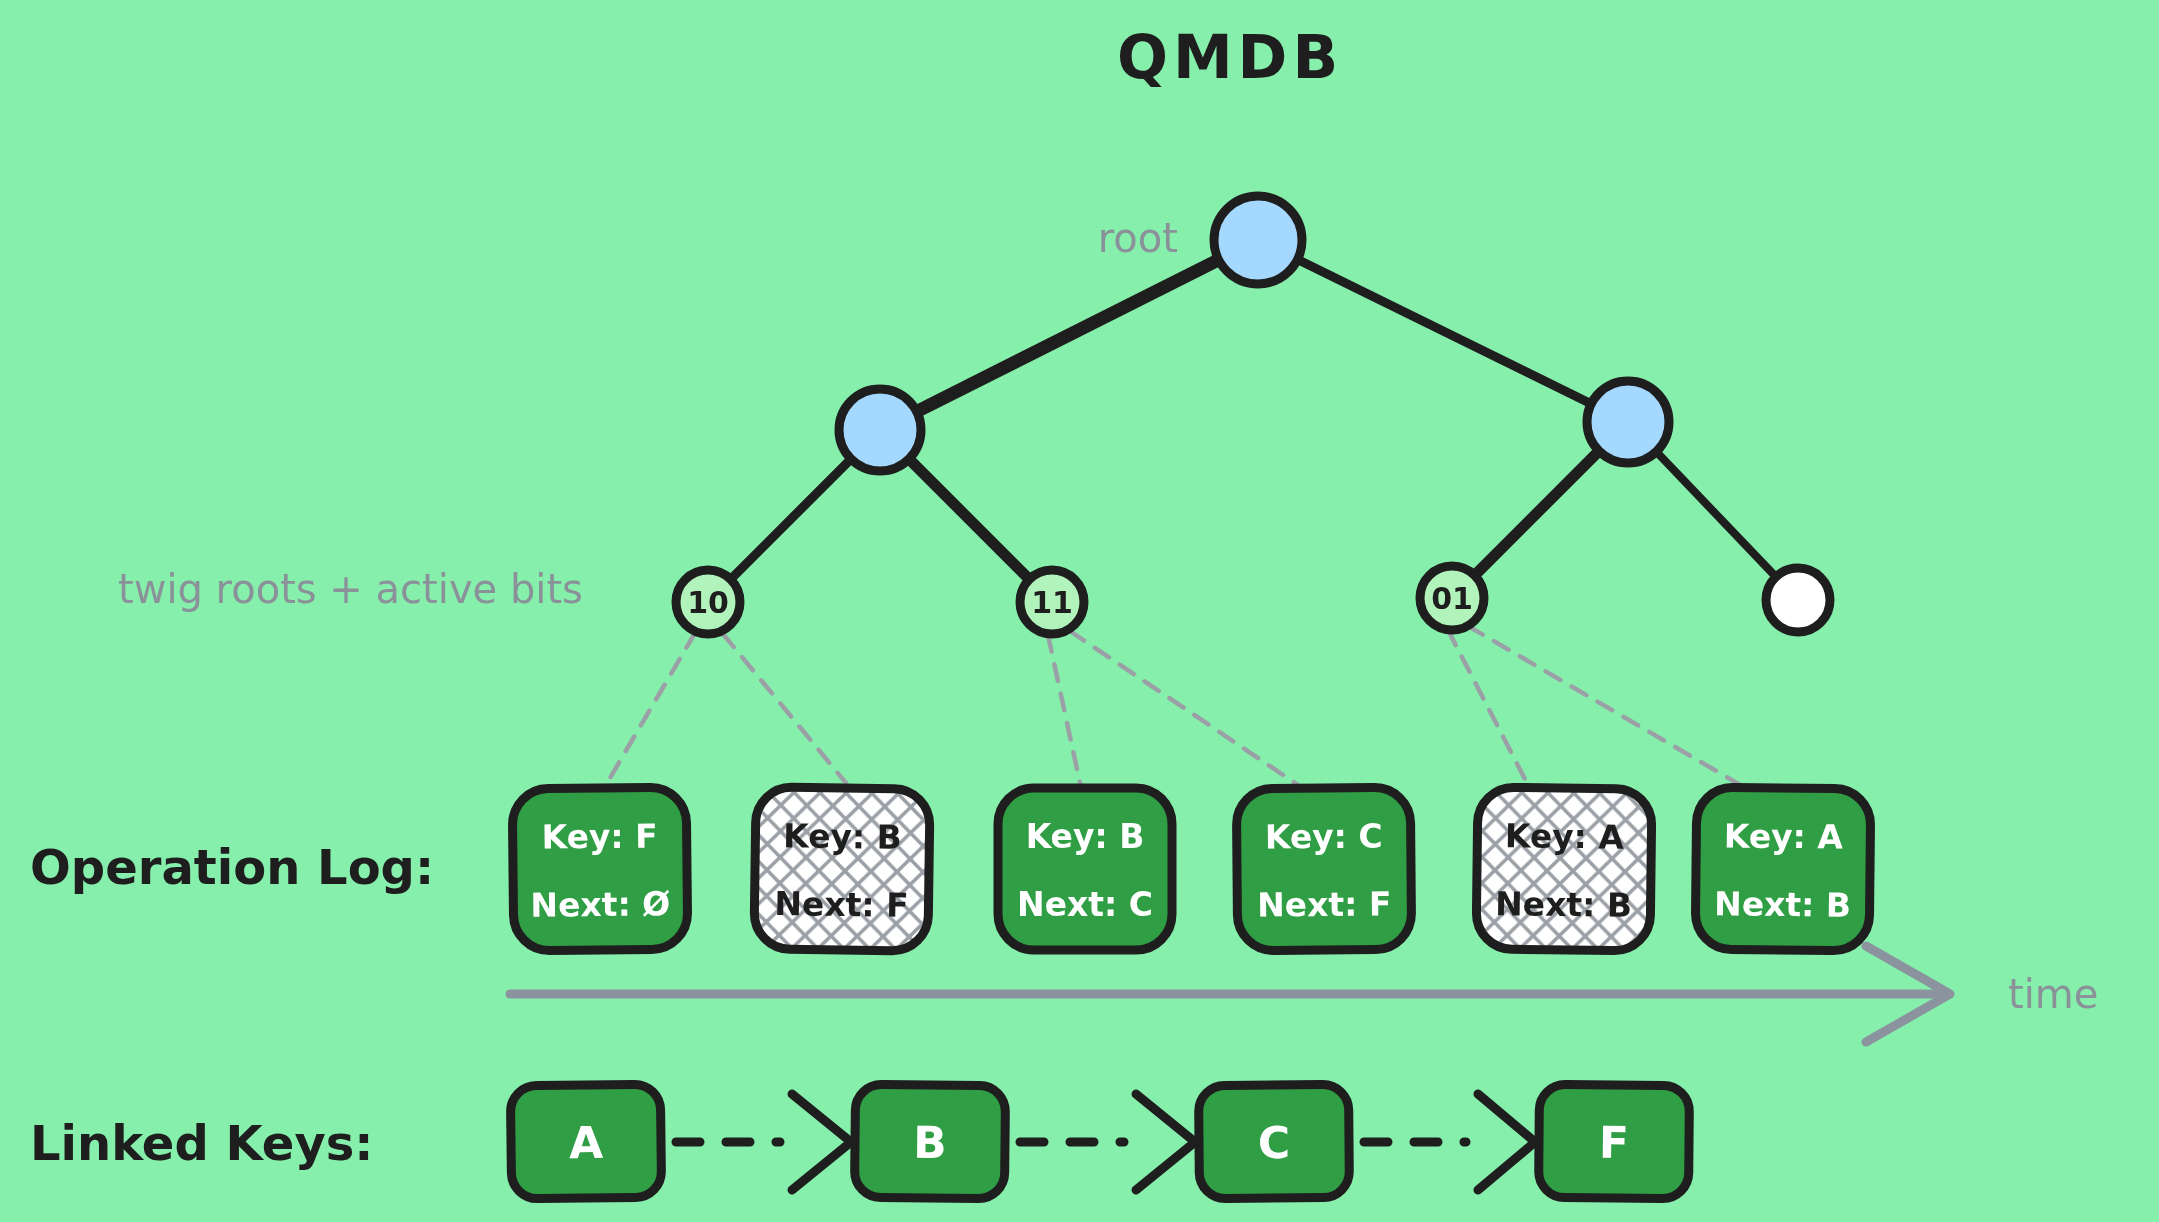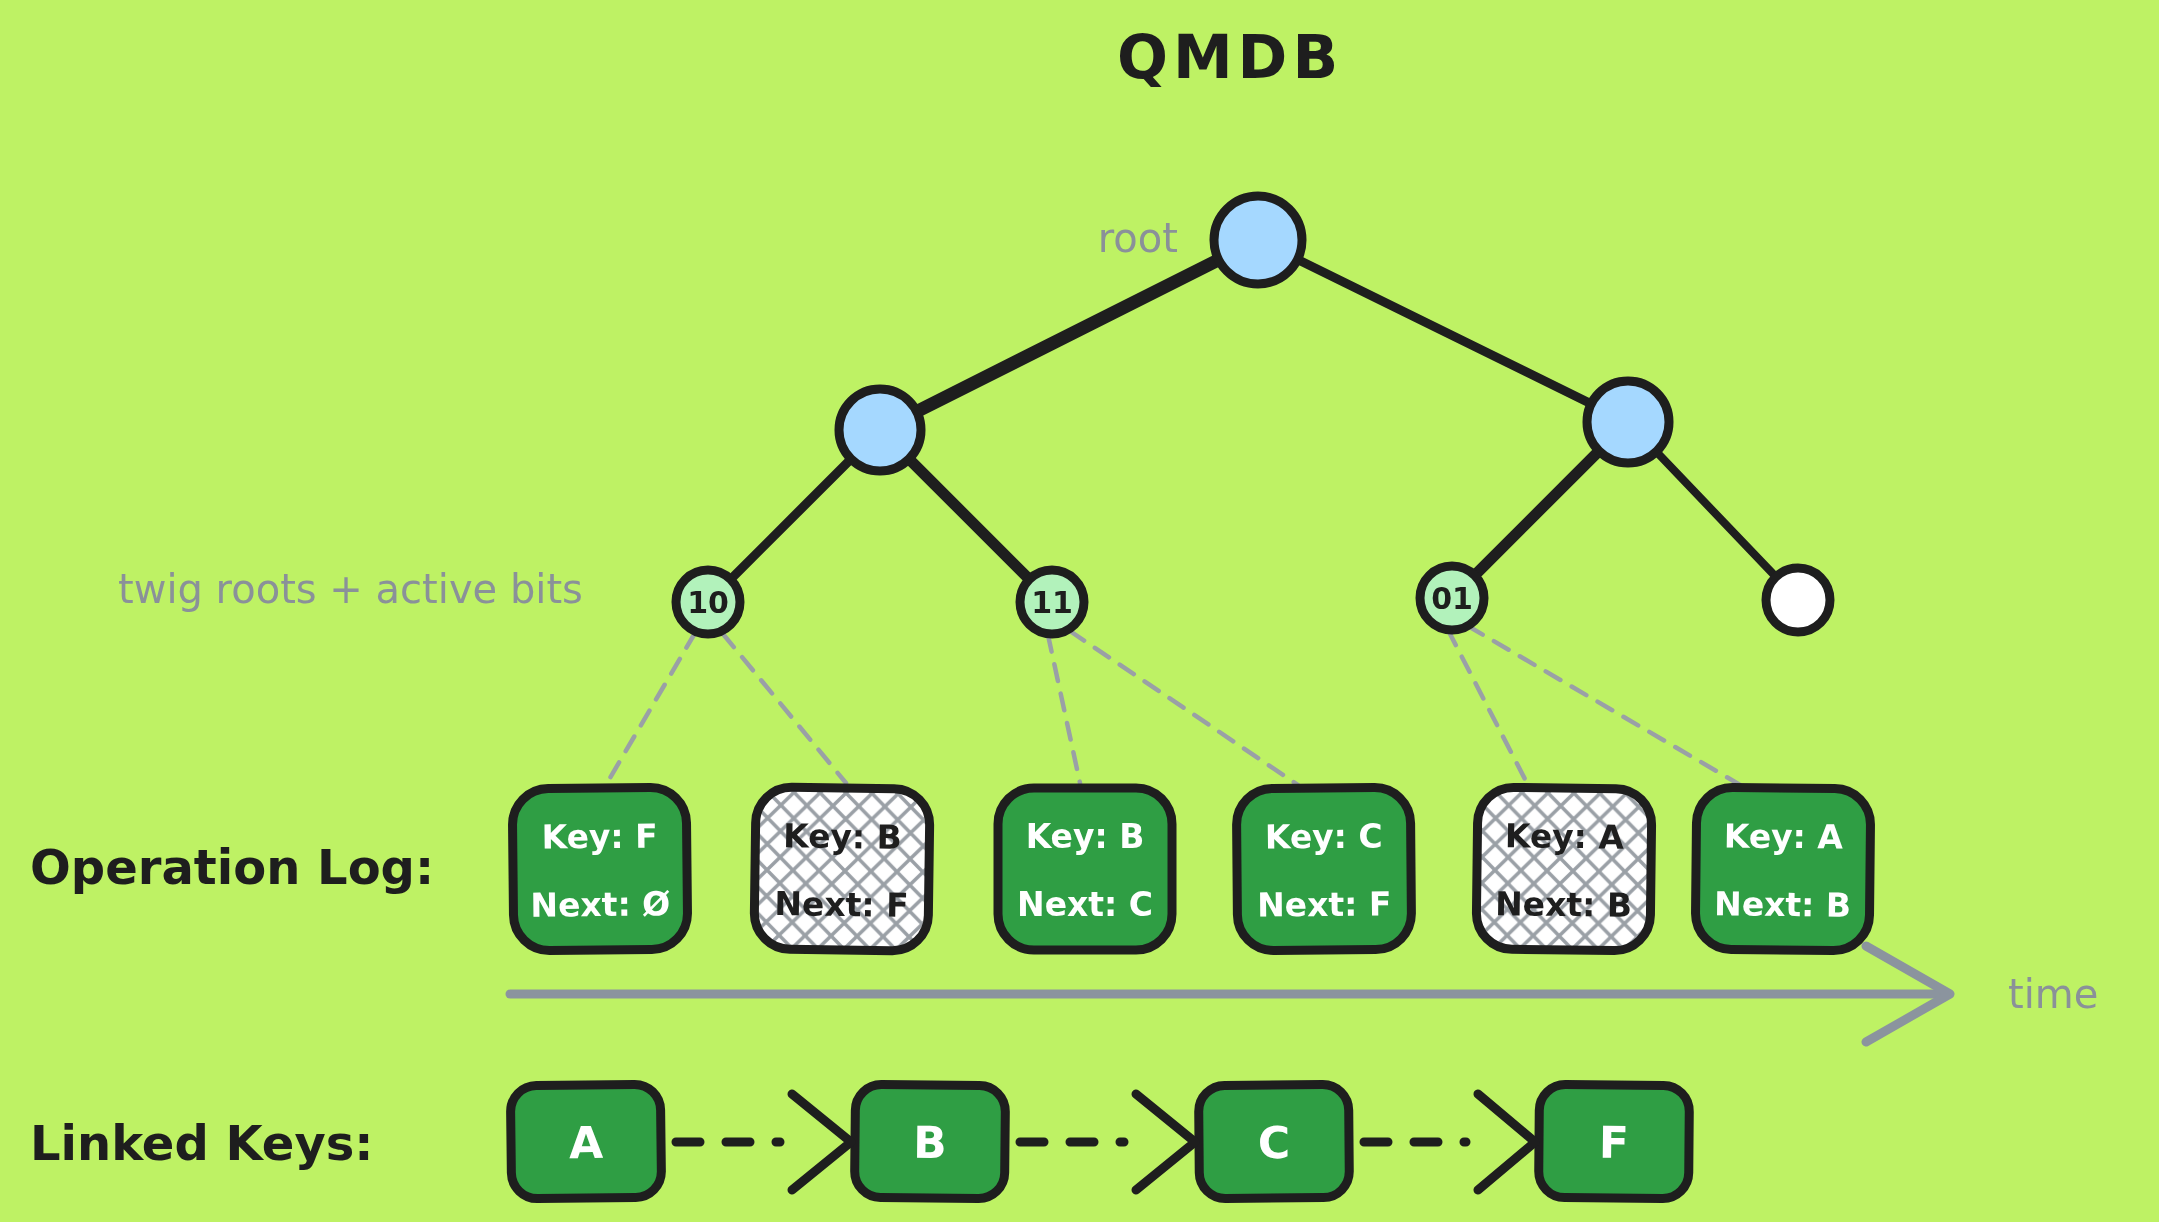--- a/index.html
+++ b/index.html
@@ -1,20 +1,20 @@
 <!DOCTYPE html>
 <html><head>
 <meta charset="utf-8">
 <style>
   html, body { margin: 0; padding: 0; background: #ffffff; }
   .canvas {
     position: relative;
     width: 2159px;
     height: 1222px;
-    background: #bef264;
+    background: #86efac;
     font-family: "DejaVu Sans", "Liberation Sans", sans-serif;
     overflow: hidden;
   }
   svg { display: block; }
   text { font-family: "DejaVu Sans", "Liberation Sans", sans-serif; }
   .title-text { font-size: 60px; font-weight: bold; letter-spacing: 5px; }
   .gray-label { font-size: 40px; }
   .black-label { font-size: 48px; font-weight: bold; }
   .op-text-light { font-size: 33px; font-weight: bold; }
   .op-text-dark  { font-size: 33px; font-weight: bold; }

